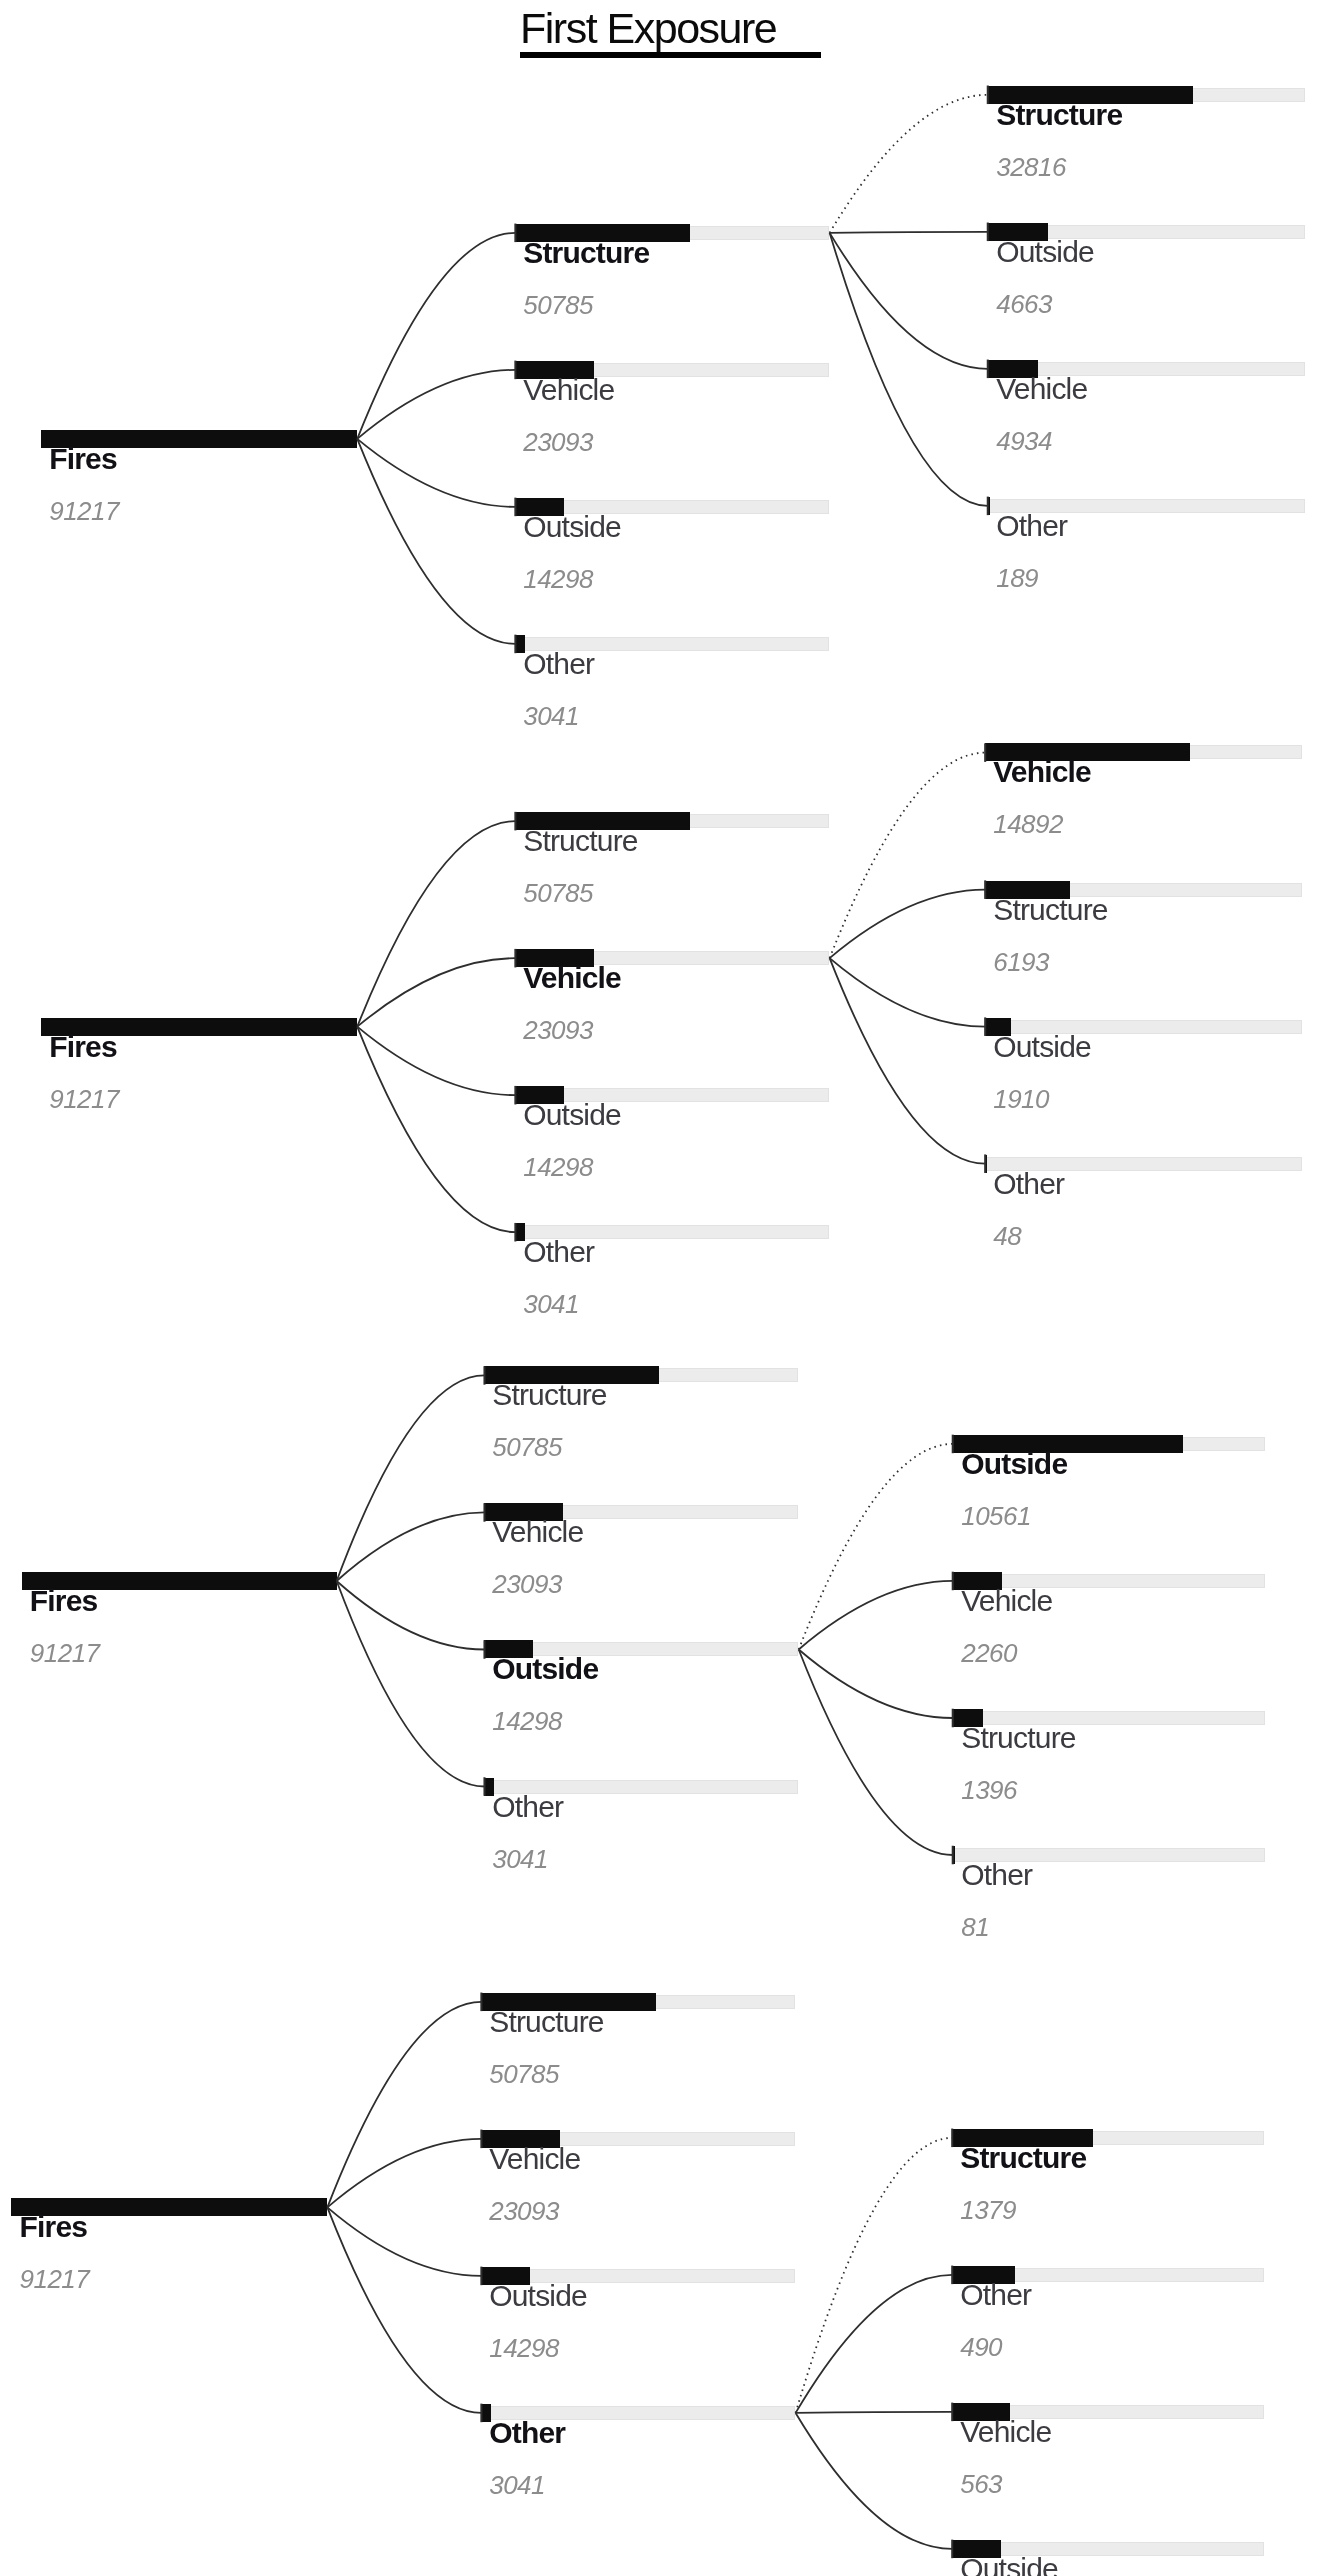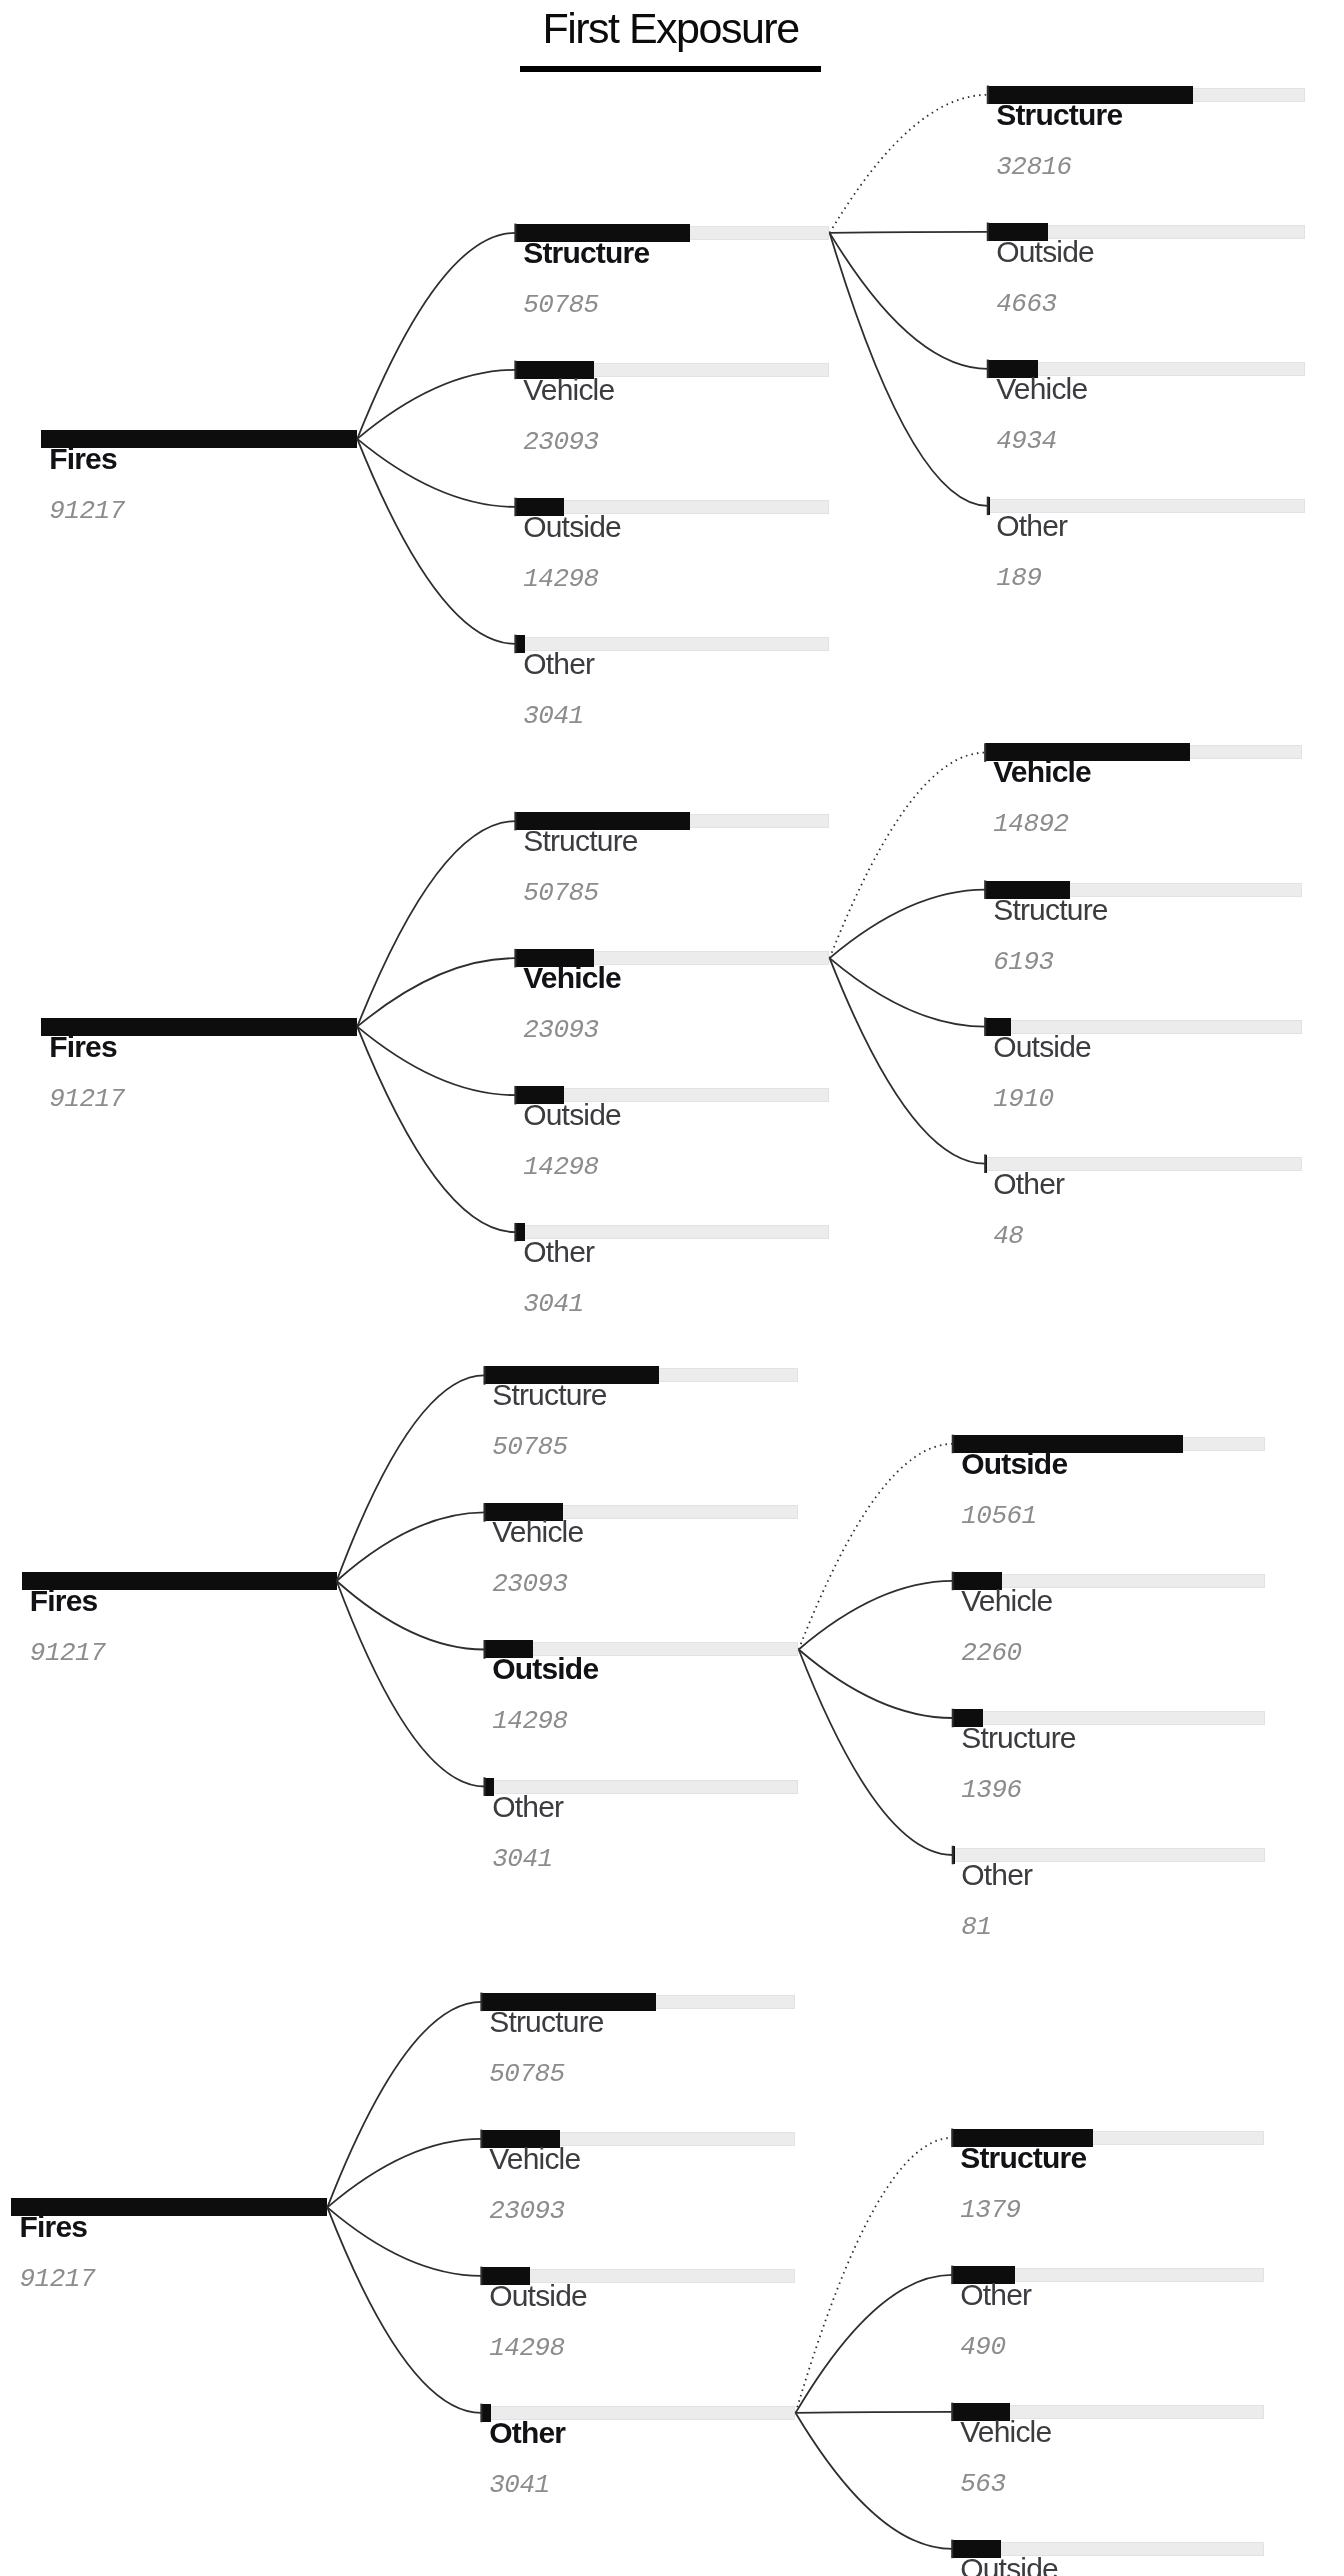--- a/index.html
+++ b/index.html
@@ -1,31 +1,31 @@
 <!DOCTYPE html>
 <html style="font-size:8.2px"><head>
 <meta charset="utf-8">
 <style>
   html,body{margin:0;padding:0;background:#ffffff;}
   body{width:1345px;height:2637px;position:relative;overflow:hidden;
        font-family:"Liberation Sans", sans-serif;}
   #canvas{position:absolute;left:0;top:0;width:1345px;height:2637px;}
   #links{position:absolute;left:0;top:0;width:1345px;height:2637px;z-index:2;}
-  .hdr{position:absolute;z-index:3;text-align:center;color:#0b0b0b;
+  .hdr{position:absolute;z-index:3;text-align:left;color:#0b0b0b;
        font-size:43px;letter-spacing:-1.5px;line-height:1.0;
-       border-bottom:6.7px solid #000;padding-bottom:16px;white-space:nowrap;}
+       border-bottom:6.7px solid #000;padding-bottom:2px;white-space:nowrap;}
   .node{position:absolute;z-index:1;}
   .track{position:absolute;left:0;top:0;width:100%;height:14.4px;
          background:#ececec;border:0.5px solid #e2e2e2;box-sizing:border-box;}
   .fill{position:absolute;left:0;top:-2.1px;height:18.5px;background:#0d0d0d;}
   .nlabel{position:absolute;left:8.2px;top:12px;font-size:30px;letter-spacing:-0.8px;
           color:#3b3b40;white-space:nowrap;line-height:1;}
   .nlabel.bold{font-weight:bold;color:#121216;}
   .nvalue{position:absolute;left:8.2px;top:66px;font-size:26px;font-style:italic;
-          color:#8c8c8c;white-space:nowrap;line-height:1;letter-spacing:-0.5px;font-family:Liberation Mono, monospace;}
+          color:#8c8c8c;white-space:nowrap;line-height:1;letter-spacing:-0.5px;}
 </style>
 </head>
 <body>
 
 <div id="canvas">
   <div class="hdr" style="left:520px;top:7.2px;width:301px;">First Exposure</div>
   <svg id="links" xmlns="http://www.w3.org/2000/svg" width="1345" height="2637" viewBox="0 0 2610 5119">
       <path d="M693 852 Q852.64 452 1000 452" fill="none" stroke="#2e2e2e" stroke-width="3.5"></path>
       <line x1="1000" x2="1000" y1="434" y2="470" stroke="#2e2e2e" stroke-width="4"></line>
       <path d="M693 852 Q852.64 718 1000 718" fill="none" stroke="#2e2e2e" stroke-width="3.5"></path>

